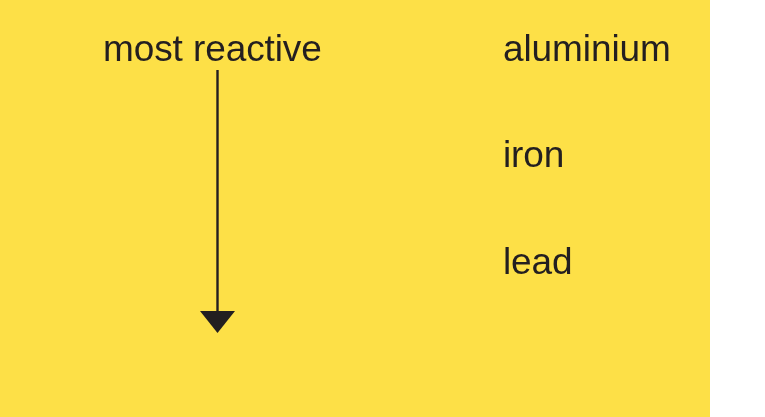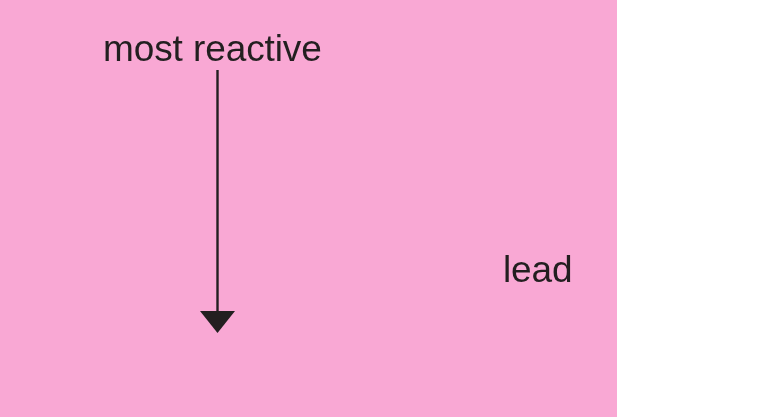--- a/index.html
+++ b/index.html
@@ -5,23 +5,23 @@
   html, body {
     margin: 0;
     padding: 0;
     background: #ffffff;
   }
   body {
     font-family: "Liberation Sans", sans-serif;
   }
   #canvas {
     position: relative;
-    width: 617px;
+    width: 710px;
     height: 417px;
-    background: #f9a8d4;
+    background: #fde047;
     overflow: hidden;
   }
   .label {
     position: absolute;
     color: #231f20;
     font-family: "Liberation Sans", sans-serif;
     font-size: 37px;
     font-weight: 400;
     line-height: 1;
     white-space: nowrap;
@@ -46,36 +46,38 @@
   }
   #arrow svg {
     display: block;
   }
   
   .metal {
     left: 503px;
   }
   #metal-0 { top: 30px; }
   #metal-1 { top: 136px; }
-  #metal-2 { top: 243px; margin-top: 8px; }
+  #metal-2 { top: 243px; }
   #metal-3 { top: 349px; }
 </style>
 </head>
 <body>
 
 <div id="canvas">
 
   <div class="label" id="label-most">most reactive</div>
 
   <div id="arrow">
     <svg width="40" height="266" viewBox="0 0 40 266" xmlns="http://www.w3.org/2000/svg">
       <line x1="19.5" y1="0" x2="19.5" y2="245" stroke="#231f20" stroke-width="2.4"></line>
       <polygon points="2,241 37,241 19.5,263" fill="#231f20"></polygon>
     </svg>
   </div>
 
 
+  <div class="label metal" id="metal-0">aluminium</div>
 
+  <div class="label metal" id="metal-1">iron</div>
 
   <div class="label metal" id="metal-2">lead</div>
 
 
 </div>
 
 </body></html>

